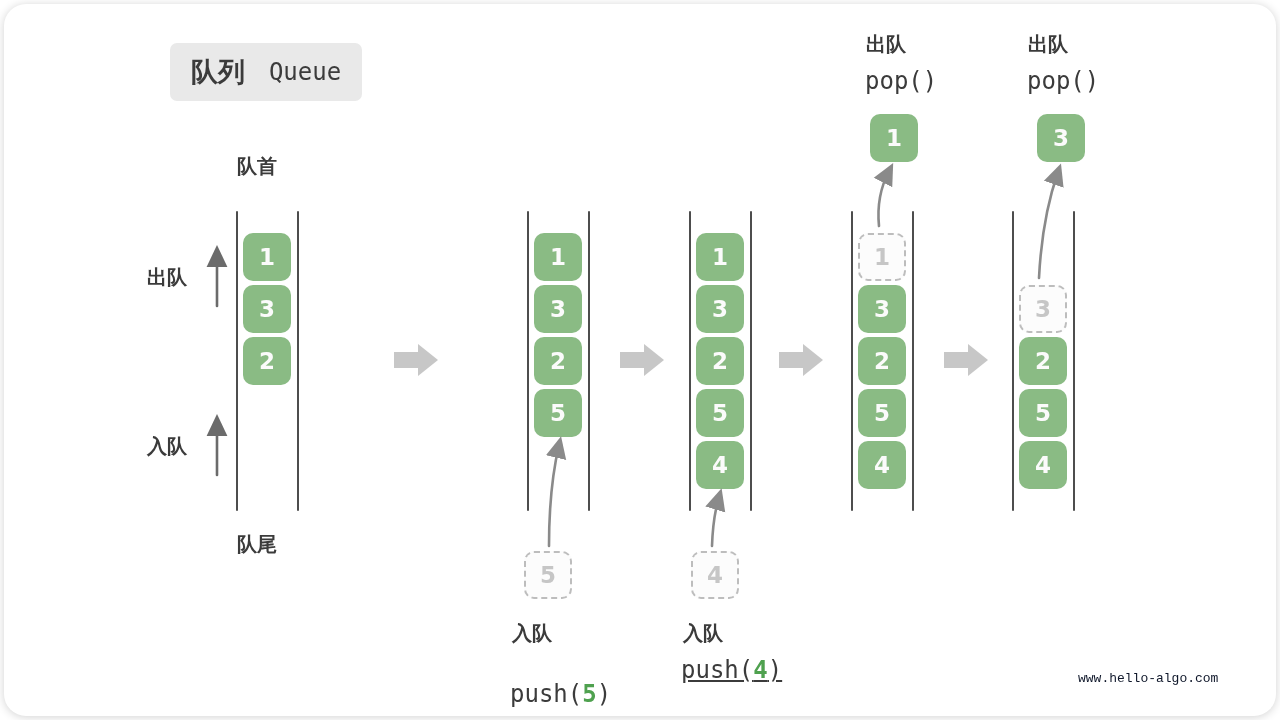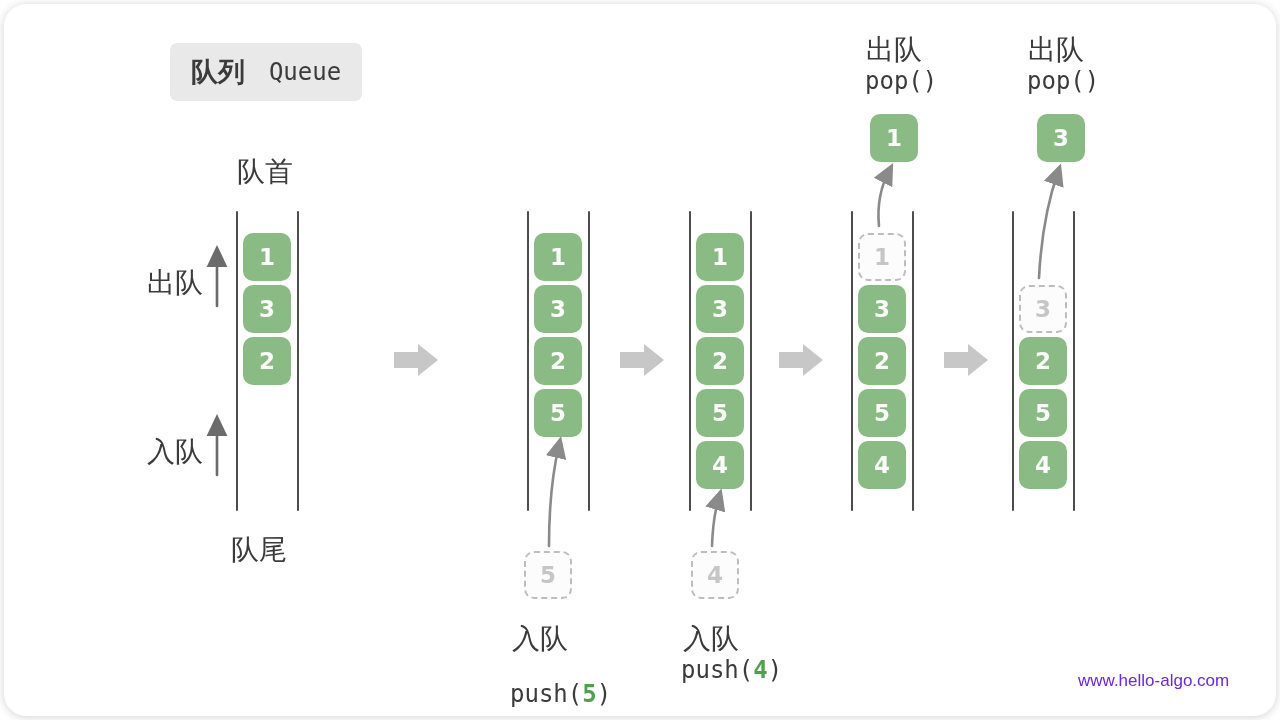--- a/index.html
+++ b/index.html
@@ -9,51 +9,51 @@
         box-shadow:0 1px 10px rgba(0,0,0,0.18);}
   .abs{position:absolute;}
 
   
   .title-box{left:170px;top:43px;width:192px;height:58px;background:#e9e9e9;
              border-radius:7px;display:flex;align-items:center;justify-content:center;gap:24px;}
   .title-zh{font-size:27px;font-weight:700;color:#3b3b3b;}
   .title-en{font-family:"DejaVu Sans Mono",monospace;font-size:24px;font-weight:500;color:#3b3b3b;}
 
   
-  .cjk{font-size:28px;font-weight:400;color:#3b3b3b;white-space:nowrap;}
+  .cjk{font-size:20px;font-weight:700;color:#3b3b3b;white-space:nowrap;}
   .code{font-family:"DejaVu Sans Mono",monospace;font-size:24px;font-weight:500;color:#3b3b3b;white-space:nowrap;}
   .code .arg{color:#4fa14f;font-weight:700;}
 
   
   .wall{width:2px;height:300px;top:211px;background:#4d4d4d;border-radius:1px;}
 
   
   .cell{width:48px;height:48px;border-radius:10px;background:#8abb84;
         display:flex;align-items:center;justify-content:center;
         font-family:"DejaVu Sans",sans-serif;font-size:23px;font-weight:700;color:#fbfbfb;}
   .cell.ghost{background:#fcfcfc;border:2px dashed #bdbdbd;color:#c6c6c6;
               width:44px;height:44px;}
 
-  .watermark{font-family:Liberation Sans, sans-serif;font-size:17px;color:#6d28d9;white-space:nowrap;}
+  .watermark{font-family:Liberation Mono, monospace;font-size:13px;color:#0f172a;white-space:nowrap;}
 
   svg.overlay{position:absolute;left:0;top:0;pointer-events:none;}
 </style>
 </head>
 <body>
 
 <div class="stage">
   <div class="card abs"></div>
 
   <div class="abs title-box">
     <span class="title-zh">队列</span>
     <span class="title-en">Queue</span>
   </div>
 
   <div class="abs cjk" style="left:237px;top:153px;width:62px;text-align:left;">队首</div>
-  <div class="abs cjk" style="left:228px;top:531px;width:62px;text-align:center;">队尾</div>
+  <div class="abs cjk" style="left:237px;top:531px;width:62px;text-align:left;">队尾</div>
 
   <div class="abs cjk" style="left:147px;top:264px;">出队</div>
   <div class="abs cjk" style="left:147px;top:433px;">入队</div>
 
   <div>
     <div class="abs wall" style="left:236px;"></div>
     <div class="abs wall" style="left:297px;"></div>
     <div class="abs cell" style="left:243px;top:233px;">1</div>
     <div class="abs cell" style="left:243px;top:285px;">3</div>
     <div class="abs cell" style="left:243px;top:337px;">2</div>
@@ -74,21 +74,21 @@
   <div>
     <div class="abs wall" style="left:689px;"></div>
     <div class="abs wall" style="left:750px;"></div>
     <div class="abs cell" style="left:696px;top:233px;">1</div>
     <div class="abs cell" style="left:696px;top:285px;">3</div>
     <div class="abs cell" style="left:696px;top:337px;">2</div>
     <div class="abs cell" style="left:696px;top:389px;">5</div>
     <div class="abs cell" style="left:696px;top:441px;">4</div>
     <div class="abs cell ghost" style="left:691px;top:551px;">4</div>
     <div class="abs cjk" style="left:683px;top:620px;">入队</div>
-    <div class="abs code" style="left:681px;top:656px;"><span>push(</span><span class="arg">4</span><span>)</span></div>
+    <div class="abs code" style="left:681px;top:656px;text-decoration:underline;"><span>push(</span><span class="arg">4</span><span>)</span></div>
   </div>
 
   <div>
     <div class="abs wall" style="left:851px;"></div>
     <div class="abs wall" style="left:912px;"></div>
     <div class="abs cell ghost" style="left:858px;top:233px;">1</div>
     <div class="abs cell" style="left:858px;top:285px;">3</div>
     <div class="abs cell" style="left:858px;top:337px;">2</div>
     <div class="abs cell" style="left:858px;top:389px;">5</div>
     <div class="abs cell" style="left:858px;top:441px;">4</div>

